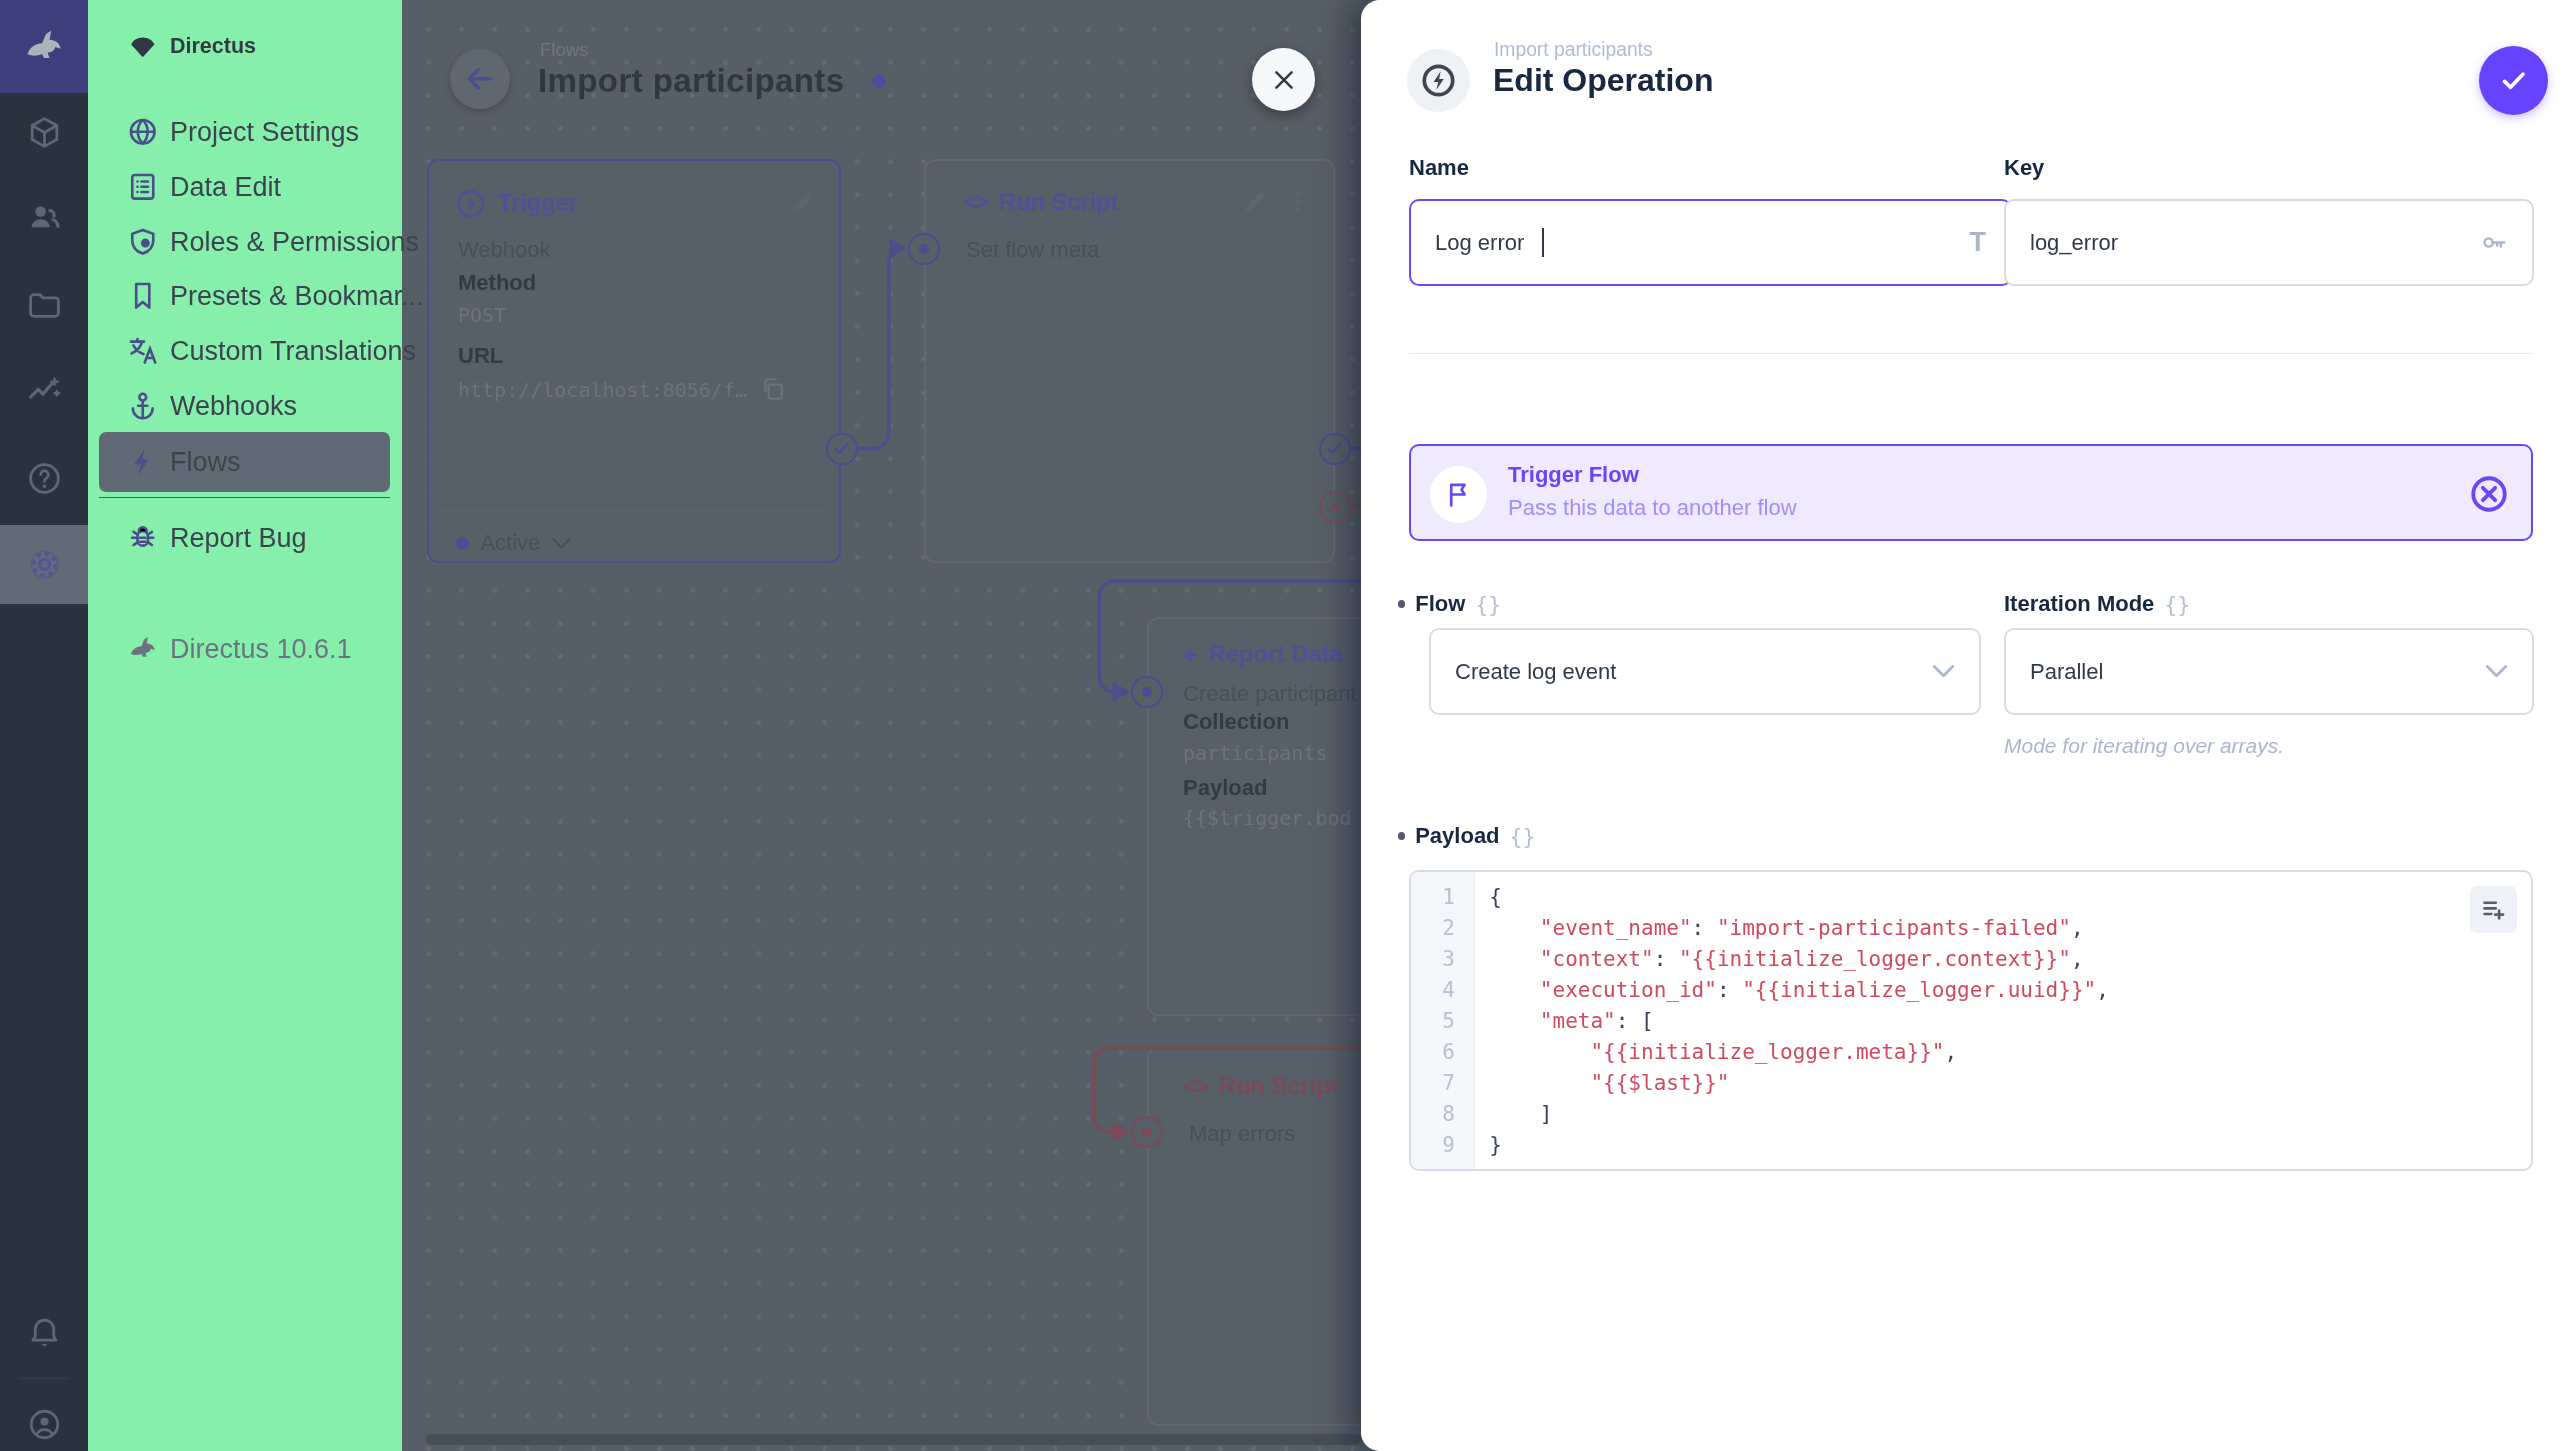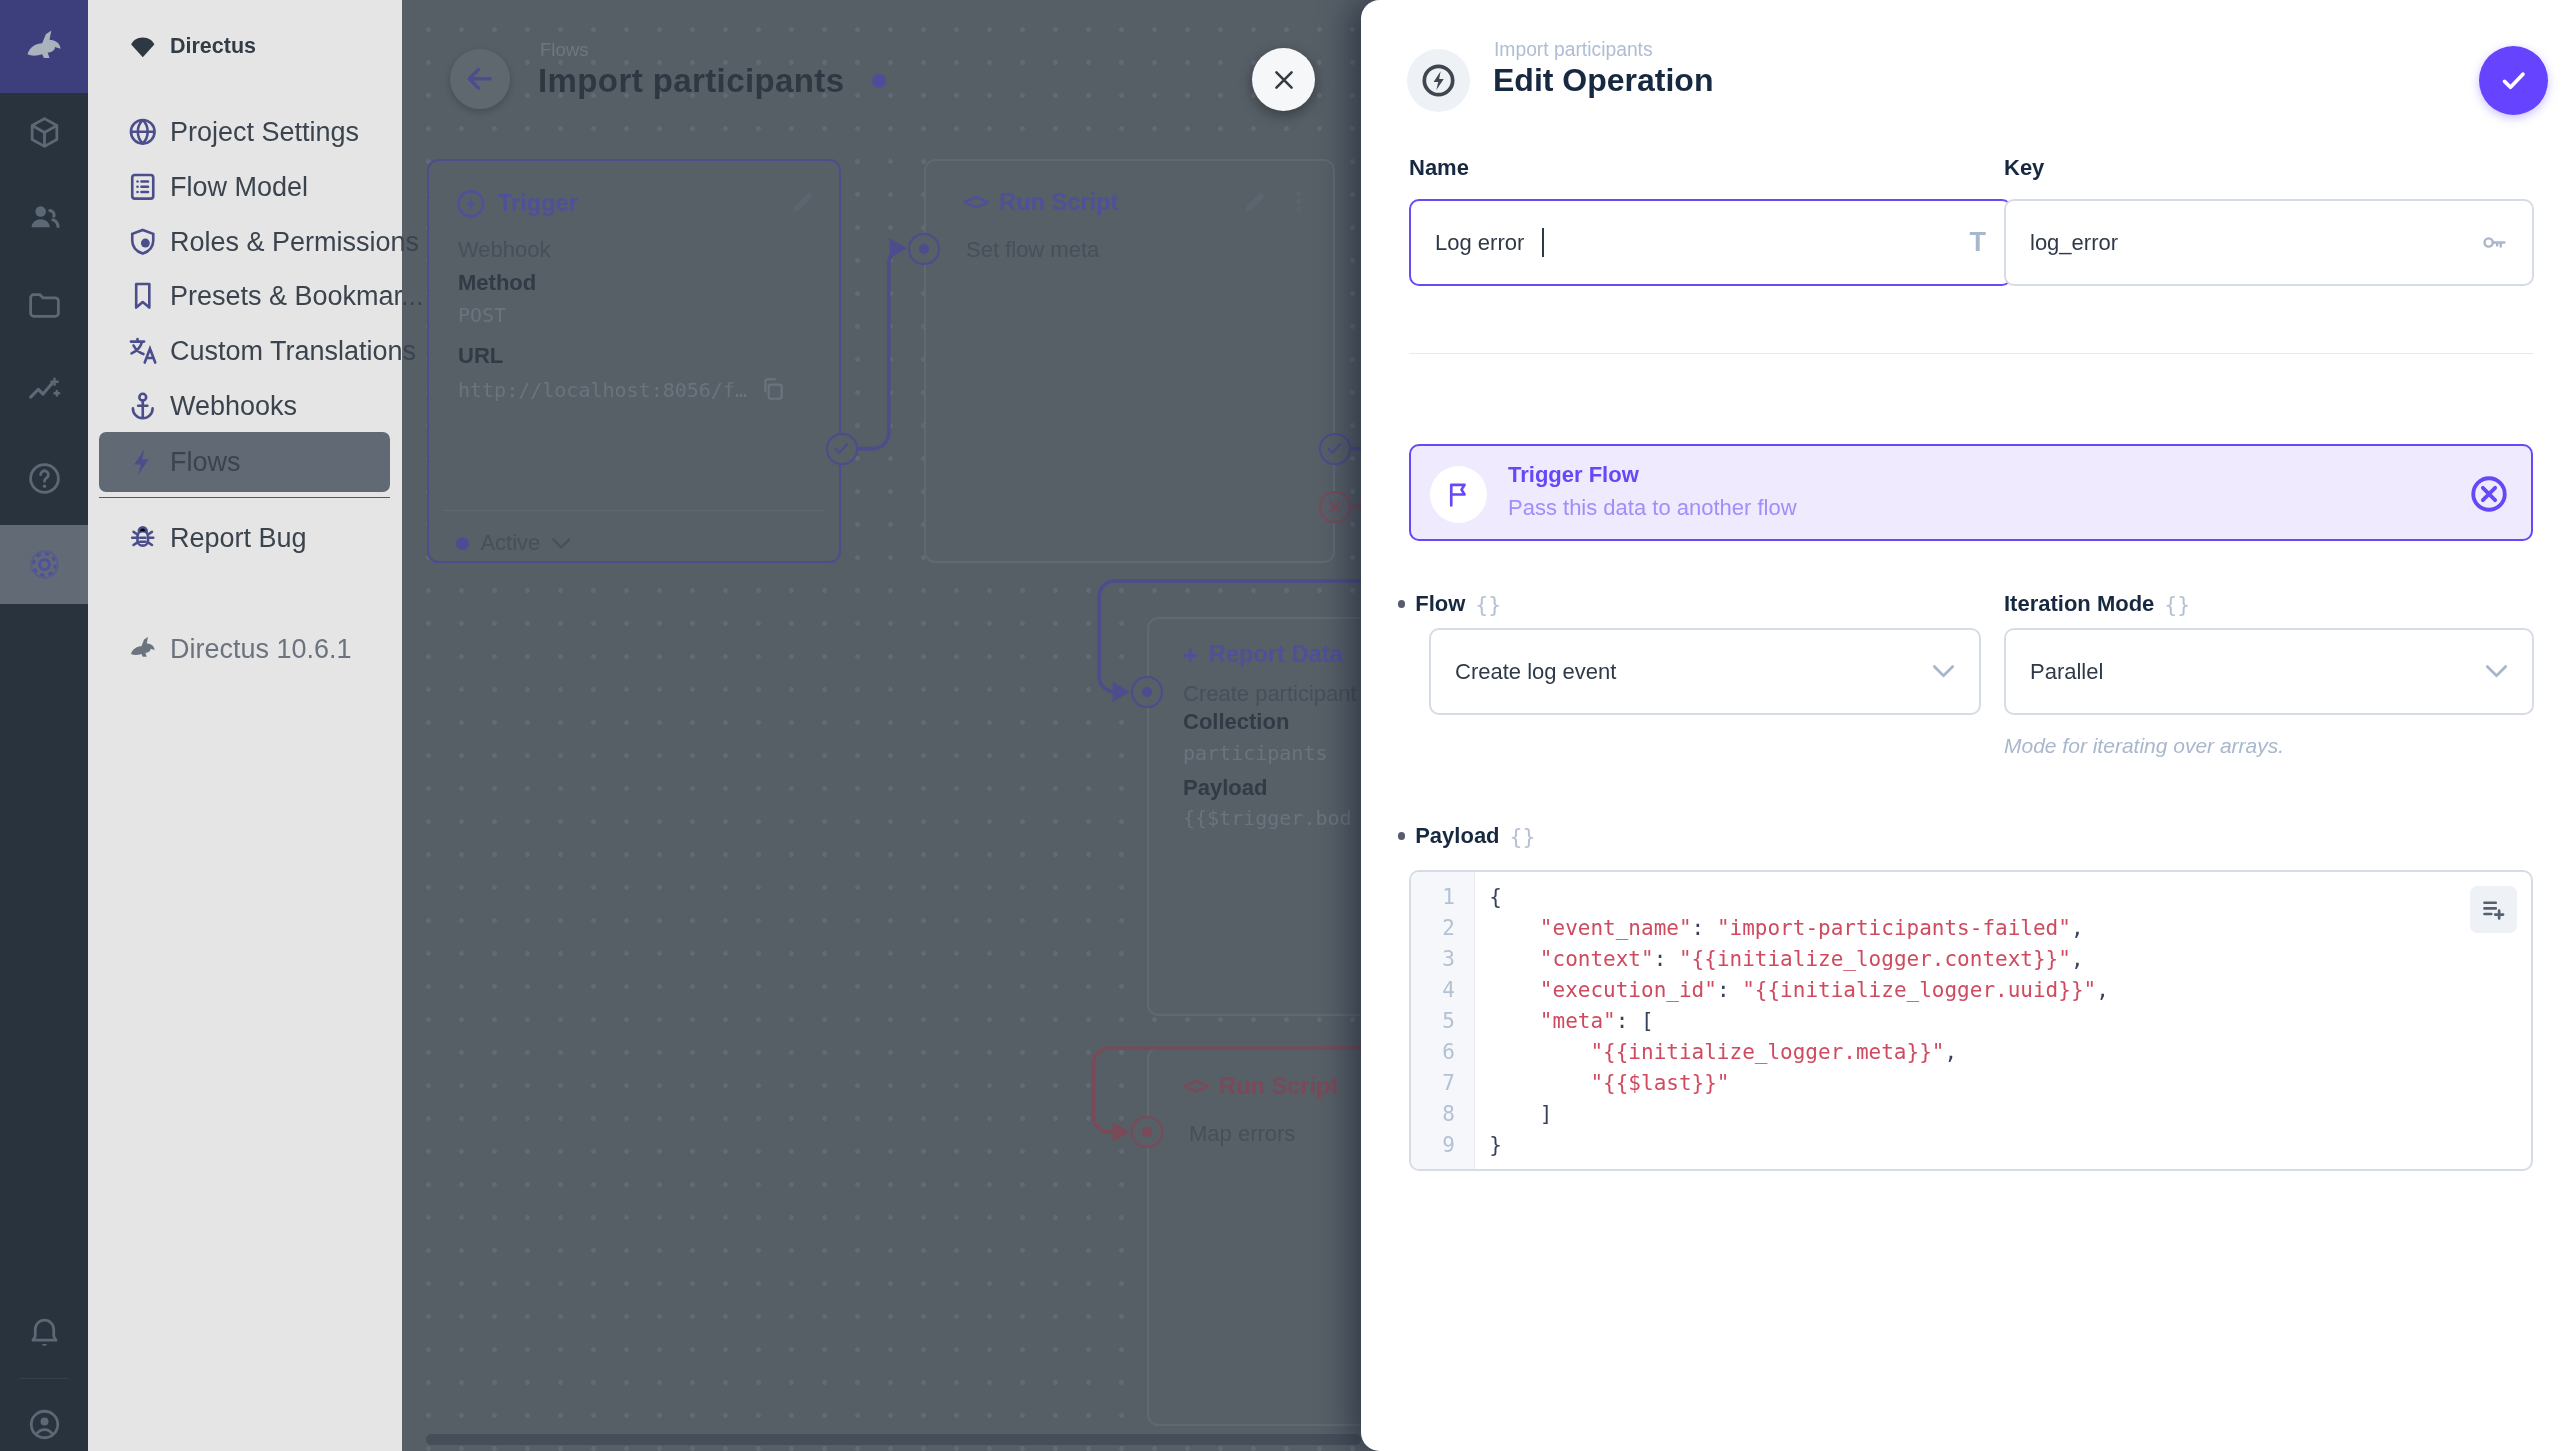--- a/index.html
+++ b/index.html
@@ -29,21 +29,21 @@
   .p-divider{position:absolute;height:1.4px;background:#60686f;}
 
   .node{position:absolute;width:31.5px;height:31.5px;border-radius:50%;background:#575f67;border:2.9px solid #4b4d8c;box-sizing:border-box;display:flex;align-items:center;justify-content:center;z-index:3;}
   .node.red{border-color:#7a4a58;}
   .node .dot{width:10px;height:10px;border-radius:50%;background:#4b4d8c;}
   .node.red .dot{background:#7a4a58;}
 
   .scrollbar{left:426px;top:1434px;width:935px;height:11.4px;border-radius:5.7px;background:#454e59;}
 
   
-  .navbar{left:88px;top:0;width:314px;height:1451px;background:#e5e5e5;}
+  .navbar{left:88px;top:0;width:314px;height:1451px;background:#86efac;}
   .nav-item{position:absolute;left:0;width:314px;height:54px;display:flex;align-items:center;}
   .nav-item .ico{position:absolute;left:39px;width:31.5px;height:31.5px;color:#4c4e8c;}
   .nav-item .lbl{position:absolute;left:82px;font-size:27px;font-weight:500;color:#3b444e;white-space:nowrap;}
   .nav-active-bg{left:11.4px;top:432px;width:291px;height:60px;background:#616a74;border-radius:7.2px;}
   .nav-divider{left:11.4px;top:497px;width:291px;height:1.4px;background:#525b64;}
   .modulebar{left:0;top:0;width:88px;height:1451px;background:#29333d;}
   .mod-tile{position:absolute;left:0;width:88px;height:79px;display:flex;align-items:center;justify-content:center;color:#5c6875;}
   .mod-active{background:#626b75;color:#4f519b;}
   .logo-tile{left:0;top:0;width:88px;height:93px;background:#3d3e7c;display:flex;align-items:center;justify-content:center;}
 
@@ -213,21 +213,21 @@
           <circle cx="12" cy="12" r="9" fill="none" stroke="currentColor" stroke-width="2"></circle>
           <path d="M3 12h18M12 3c-5 5-5 13 0 18M12 3c5 5 5 13 0 18" fill="none" stroke="currentColor" stroke-width="2"></path>
         </svg>
       <span class="lbl">Project Settings</span>
     </div>
     <div class="nav-item" style="top:160px;">
       <svg class="ico" viewBox="0 0 24 24">
           <rect x="4" y="3" width="16" height="18" rx="2" fill="none" stroke="currentColor" stroke-width="2"></rect>
           <path d="M8 8h.01M11 8h5M8 12h.01M11 12h5M8 16h.01M11 16h5" stroke="currentColor" stroke-width="2" stroke-linecap="round"></path>
         </svg>
-      <span class="lbl">Flow Model</span>
+      <span class="lbl">Data Edit</span>
     </div>
     <div class="nav-item" style="top:215px;">
       <svg class="ico" viewBox="0 0 24 24">
           <path d="M12 3l8 3v5c0 5-3.5 8.5-8 10-4.5-1.5-8-5-8-10V6z" fill="none" stroke="currentColor" stroke-width="2"></path>
           <circle cx="14" cy="13" r="3.4" fill="currentColor"></circle>
         </svg>
       <span class="lbl">Roles &amp; Permissions</span>
     </div>
     <div class="nav-item" style="top:269px;">
       <svg class="ico" viewBox="0 0 24 24">

